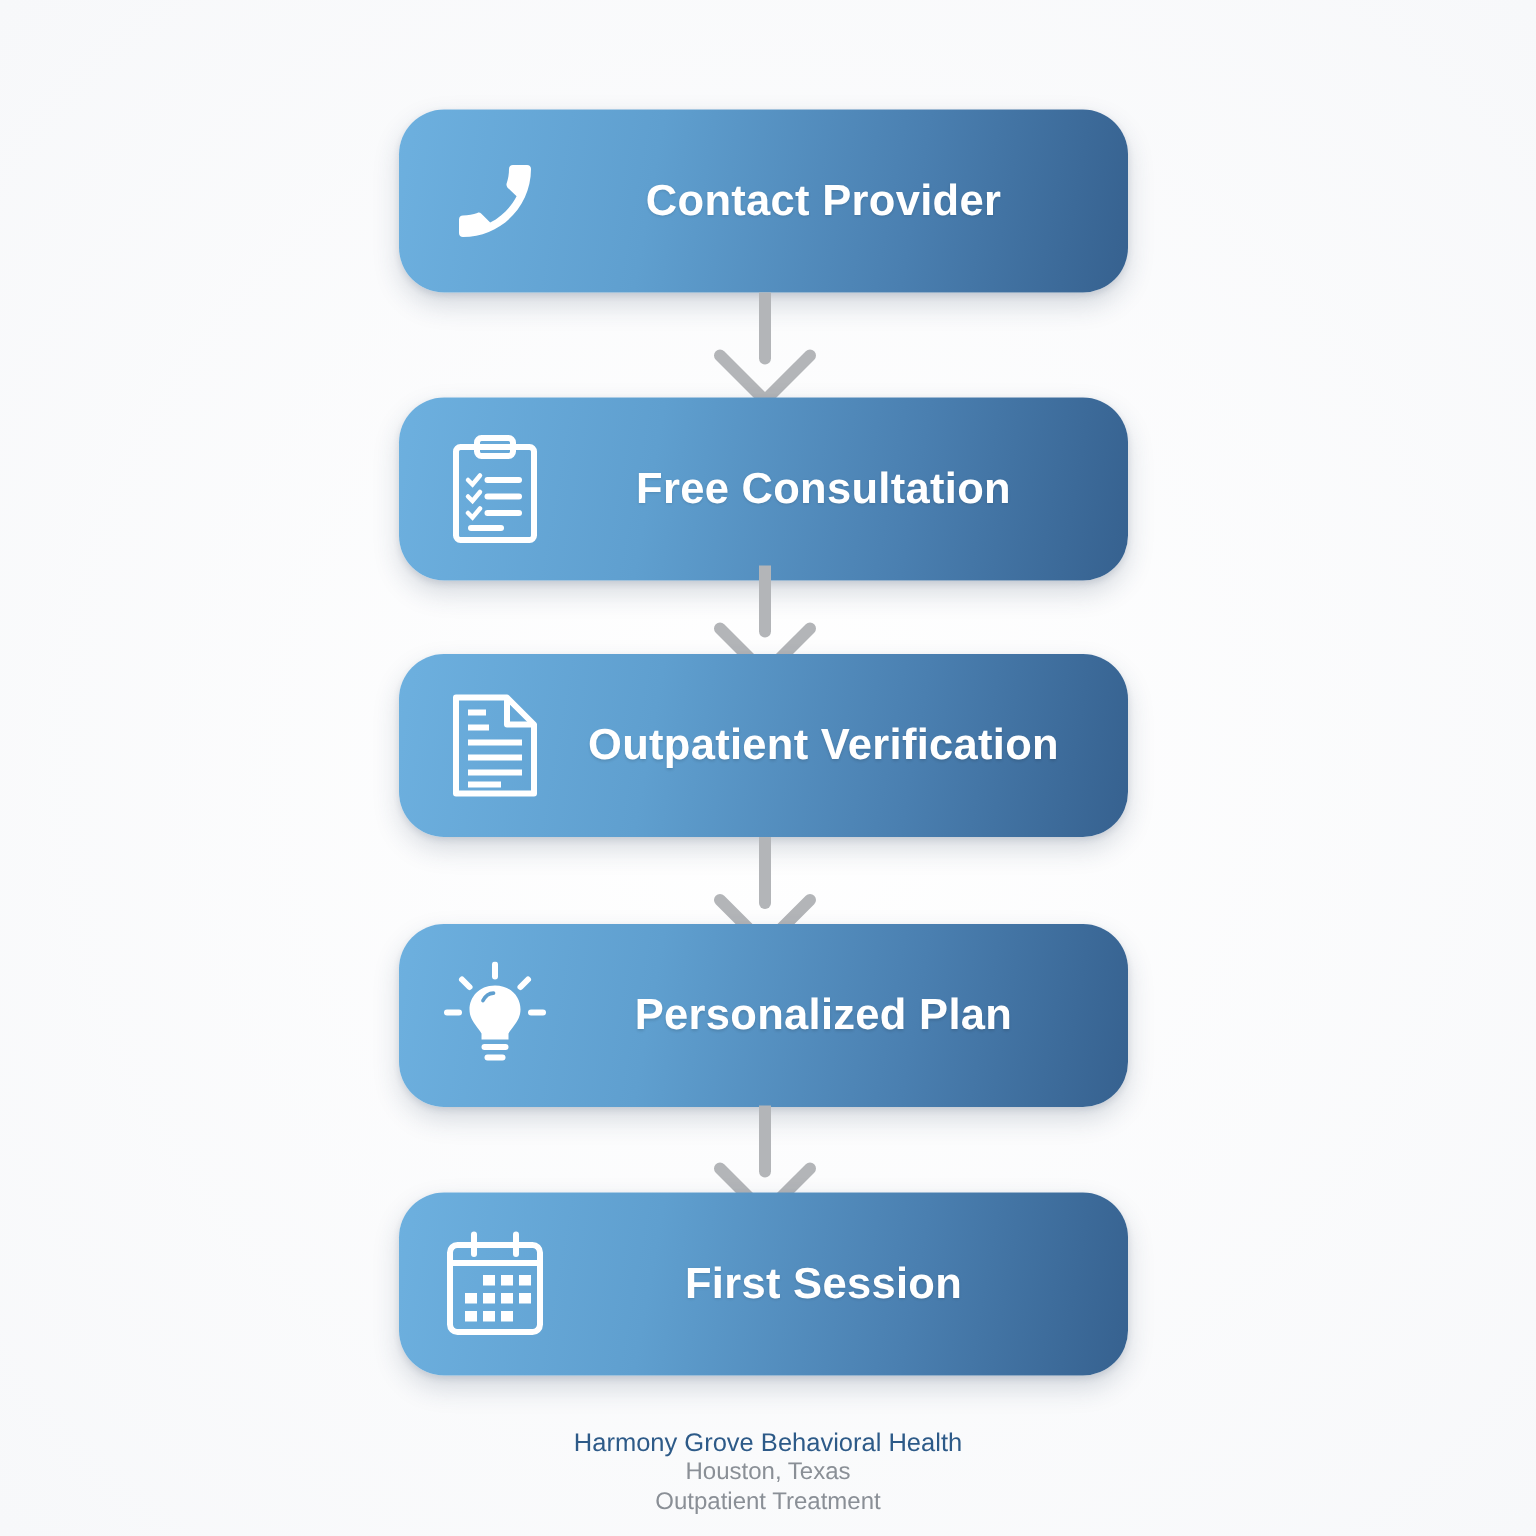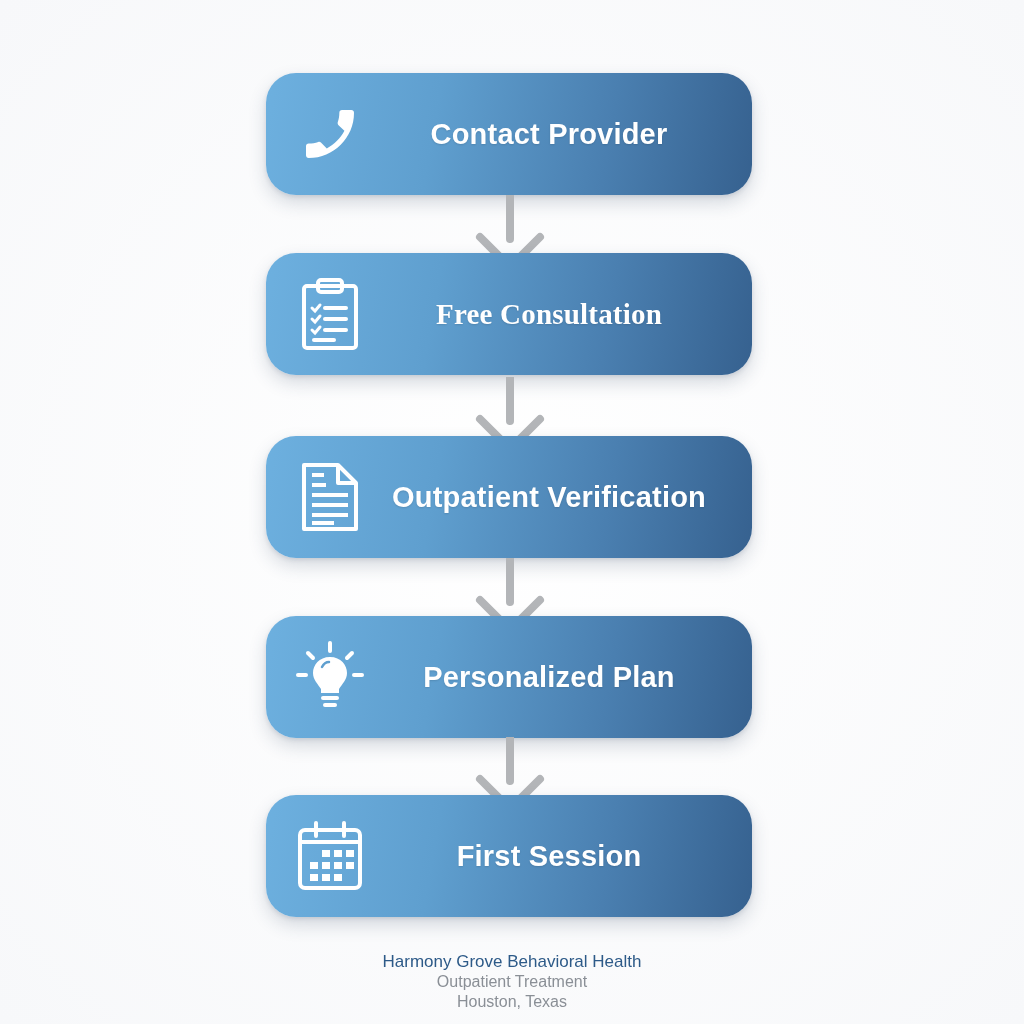--- a/index.html
+++ b/index.html
@@ -93,21 +93,21 @@
     <div class="label">Contact Provider</div>
   </div>
 
   <div class="connector" style="top:195px;height:78px;left:474px;width:72px;">
     <svg width="72" height="78" viewBox="0 0 72 78">
       <line x1="36" y1="0" x2="36" y2="44" stroke="#b3b5b8" stroke-width="8" stroke-linecap="round"></line>
       <polyline points="6,42 36,72 66,42" fill="none" stroke="#b3b5b8" stroke-width="8" stroke-linecap="round" stroke-linejoin="round"></polyline>
     </svg>
   </div>
 
-  <div class="step" style="top:253px;font-family:Liberation Serif, serif;">
+  <div class="step" style="top:265px;">
     <div class="icon">
       <svg width="64" height="76" viewBox="0 0 64 76">
         <rect x="6" y="10" width="52" height="62" rx="3" fill="none" stroke="#ffffff" stroke-width="4"></rect>
         <rect x="20" y="4" width="24" height="12" rx="3" fill="none" stroke="#ffffff" stroke-width="4"></rect>
         <path d="M14 32 l3 3 l5 -6" fill="none" stroke="#ffffff" stroke-width="3" stroke-linecap="round"></path>
         <line x1="27" y1="32" x2="48" y2="32" stroke="#ffffff" stroke-width="4" stroke-linecap="round"></line>
         <path d="M14 43 l3 3 l5 -6" fill="none" stroke="#ffffff" stroke-width="3" stroke-linecap="round"></path>
         <line x1="27" y1="43" x2="48" y2="43" stroke="#ffffff" stroke-width="4" stroke-linecap="round"></line>
         <path d="M14 54 l3 3 l5 -6" fill="none" stroke="#ffffff" stroke-width="3" stroke-linecap="round"></path>
         <line x1="27" y1="54" x2="48" y2="54" stroke="#ffffff" stroke-width="4" stroke-linecap="round"></line>
@@ -188,17 +188,17 @@
         <rect x="14" y="54" width="8" height="7" fill="#ffffff"></rect>
         <rect x="26" y="54" width="8" height="7" fill="#ffffff"></rect>
         <rect x="38" y="54" width="8" height="7" fill="#ffffff"></rect>
       </svg>
     </div>
     <div class="label">First Session</div>
   </div>
 
   <div class="footer">
     <div class="org">Harmony Grove Behavioral Health</div>
+    <div class="sub">Houston, Texas</div>
     <div class="sub">Outpatient Treatment</div>
-    <div class="sub">Houston, Texas</div>
   </div>
 
 </div>
 
 </body></html>

